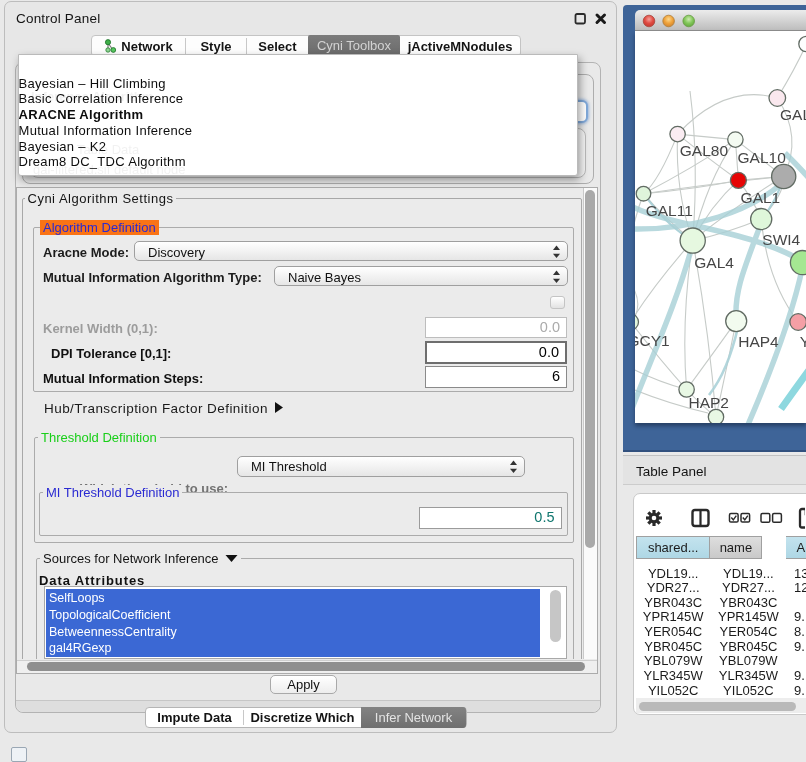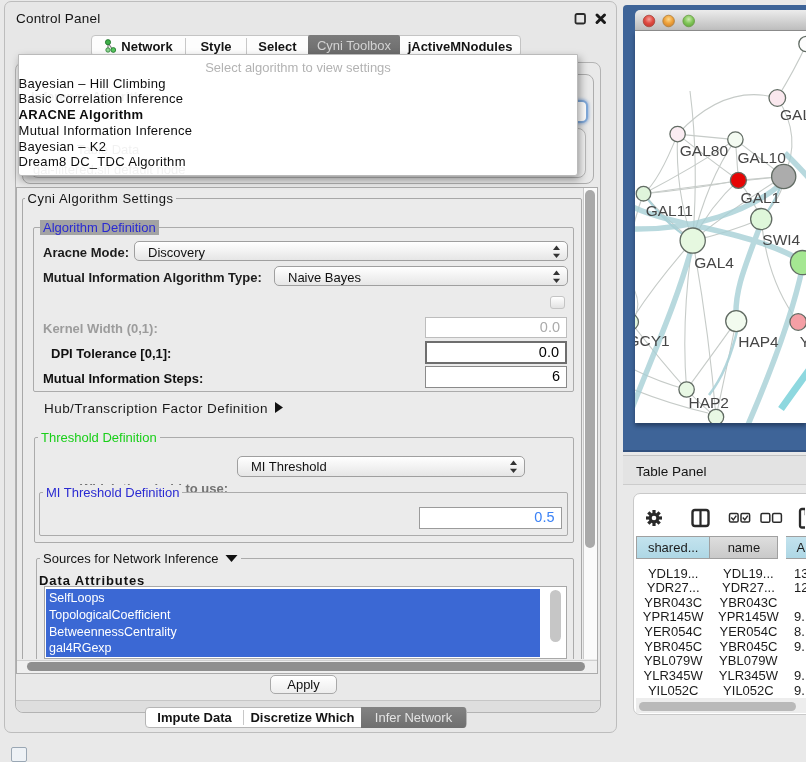--- a/index.html
+++ b/index.html
@@ -69,21 +69,21 @@
 
   <div class="abs" style="left:17px; top:660px; width:580px; height:13px; background:#efefef; border-top:1px solid #cfcfcf;"></div>
   <div class="abs" style="left:27px; top:662px; width:558px; height:9px; background:#8f8f8f; border-radius:4.5px;"></div>
 
   <div class="abs" id="settings" style="left:17px; top:188px; width:566px; height:471px; overflow:hidden;">
 
     <div class="abs" style="left:4.5px; top:10px; width:560px; height:470px; border:1px solid #a8a8a8; border-radius:2px;"></div>
     <div class="abs" style="left:7.5px; top:3px; background:#ebebeb; padding:0 3px; font-size:13px; letter-spacing:0.5px; color:#141414;">Cyni Algorithm Settings</div>
 
     <div class="abs" style="left:15.5px; top:39px; width:541.5px; height:165px; border:1px solid #ababab; border-radius:2px;"></div>
-        <div class="abs" style="left:23px; top:32px; background:#a3a3a3; padding:0 3px; font-size:13px; color:#2a2ad2;">Algorithm Definition</div>
+        <div class="abs" style="left:23px; top:32px; background:#f97316; padding:0 3px; font-size:13px; color:#2a2ad2;">Algorithm Definition</div>
 
     <div class="abs" style="left:26px; top:56.5px; font-size:13px; font-weight:bold; color:#1c1c1c;">Aracne Mode:</div>
     <div class="abs combo" style="left:117px; top:53px; width:434px; height:20px;">
         <span>Discovery</span>
         <svg class="arr" width="9" height="14" viewBox="0 0 9 14" style="position:absolute; right:6px; top:3px;">
           <path d="M4.5 0.5 L8 5 L1 5 Z" fill="#333"></path>
           <path d="M4.5 13 L1 8.8 L8 8.8 Z" fill="#333"></path>
         </svg>
       </div>
 
@@ -119,21 +119,21 @@
     <div class="abs combo" style="left:220px; top:267.5px; width:288px; height:21px;">
         <span>MI Threshold</span>
         <svg class="arr" width="9" height="14" viewBox="0 0 9 14" style="position:absolute; right:6px; top:3px;">
           <path d="M4.5 0.5 L8 5 L1 5 Z" fill="#333"></path>
           <path d="M4.5 13 L1 8.8 L8 8.8 Z" fill="#333"></path>
         </svg>
       </div>
 
     <div class="abs" style="left:22px; top:304px; width:529px; height:44px; border:1px solid #ababab; border-radius:2px;"></div>
     <div class="abs" style="left:26px; top:297px; background:#ebebeb; padding:0 3px; font-size:13px; color:#2a2ad2;">MI Threshold Definition</div>
-    <div class="abs field" style="left:401.5px; top:318.5px; width:143px; height:22px; border:1px solid #9b9b9b; color:#3b82f6;">0.5</div>
+    <div class="abs field" style="left:401.5px; top:318.5px; width:143px; height:22px; border:1px solid #9b9b9b; color:#0f766e;">0.5</div>
 
     <div class="abs" style="left:18.5px; top:370px; width:538.5px; height:110px; border:1px solid #ababab; border-radius:2px;"></div>
     <div class="abs" style="left:23px; top:363px; background:#ebebeb; padding:0 3px; font-size:13px; color:#141414;">Sources for Network Inference
       <svg width="13" height="9" viewBox="0 0 13 9" style="margin-left:3px;">
           <path d="M0.5 1 L12.5 1 L6.5 8 Z" fill="#111"></path>
         </svg></div>
     <div class="abs" style="left:22px; top:384.5px; font-size:13px; font-weight:bold; letter-spacing:0.9px; color:#111;">Data Attributes</div>
 
     <div class="abs" style="left:27px; top:398px; width:523px; height:73px; background:#ffffff; border:1px solid #a8a8a8; overflow:hidden;">
       <div style="position:absolute; left:1px; top:1.5px; width:494px; height:68px; background:#3b68d4;"></div>
@@ -305,39 +305,38 @@
         <rect x="116" y="7.5" width="8.8" height="8.8" rx="1.4"></rect>
         <rect x="127.6" y="7.5" width="8.8" height="8.8" rx="1.4"></rect>
       </g>
 
       <rect x="155" y="3" width="14" height="18.5" rx="2" fill="none" stroke="#2a2a2a" stroke-width="2.3"></rect>
       <path d="M160.5 3 l0 5.5 l8 0" fill="none" stroke="#2a2a2a" stroke-width="1.7"></path>
     </svg>
 
     <div style="position:absolute; left:2px; top:42px; width:178px; height:162px; overflow:hidden; font-size:13px; color:#1c1c1c;">
       <div style="position:absolute; left:0; top:0; width:74.4px; height:23px; background:linear-gradient(#c3e3ee,#aed7e5); border:1px solid #a0a0a0; text-align:center; line-height:22px;">shared...</div>
-      <div style="position:absolute; left:74.4px; top:0; width:68px; height:23px; background:linear-gradient(#dedede,#c9c9c9); border:1px solid #a0a0a0; border-left:none; text-align:center; line-height:22px;">name</div>
+      <div style="position:absolute; left:74.4px; top:0; width:52px; height:23px; background:linear-gradient(#dedede,#c9c9c9); border:1px solid #a0a0a0; border-left:none; text-align:center; line-height:22px;">name</div>
       <div style="position:absolute; left:150.4px; top:0; width:30px; height:23px; background:linear-gradient(#c3e3ee,#aed7e5); border:1px solid #a0a0a0; border-left:none; text-align:center; line-height:22px;">A</div>
       <div style="position:absolute; left:0; top:30.5px; width:74.4px; text-align:center; line-height:14.65px;">YDL19...<br>YDR27...<br>YBR043C<br>YPR145W<br>YER054C<br>YBR045C<br>YBL079W<br>YLR345W<br>YIL052C</div>
       <div style="position:absolute; left:74.4px; top:30.5px; width:76px; text-align:center; line-height:14.65px;">YDL19...<br>YDR27...<br>YBR043C<br>YPR145W<br>YER054C<br>YBR045C<br>YBL079W<br>YLR345W<br>YIL052C</div>
       <div style="position:absolute; left:158px; top:30.5px; width:24px; text-align:left; line-height:14.65px;">13<br>12<br>&nbsp;<br>9.<br>8.<br>9.<br>&nbsp;<br>9.<br>9.</div>
     </div>
 
     <div style="position:absolute; left:2px; top:204px; width:178px; height:15px; background:#ededed;"></div>
     <div style="position:absolute; left:5px; top:207.5px; width:157px; height:9.5px; background:#b9b9b9; border-radius:4.7px;"></div>
   </div>
 
   <div class="abs" id="popup" style="left:18px; top:54px; width:560px; height:122px; background:#ffffff;
        border:1px solid #bababa; border-radius:0 0 3px 3px; box-shadow:2px 4px 9px rgba(0,0,0,0.38);
        font-size:13px; color:#0d0d0d; overflow:hidden;">
 
     <div style="position:absolute; left:12px; top:34px; color:rgba(60,60,60,0.07); font-weight:bold;">Inference Algorithm</div>
     <div style="position:absolute; left:58px; top:87px; color:rgba(60,60,60,0.07);">Table Data</div>
     <div style="position:absolute; left:14px; top:107px; color:rgba(60,60,60,0.07);">gal-filtered.sif default node</div>
-    <div style="position:absolute; left:0; top:5px; width:100%; text-align:center; color:#b3b3b3;">Select algorithm to view settings</div>
     <div style="position:absolute; left:-0.5px; top:20.5px; line-height:15.8px; letter-spacing:0.3px;">
       Bayesian – Hill Climbing<br>
       Basic Correlation Inference<br>
       <b>ARACNE Algorithm</b><br>
       Mutual Information Inference<br>
       Bayesian – K2<br>
       Dream8 DC_TDC Algorithm
     </div>
   </div>
 

